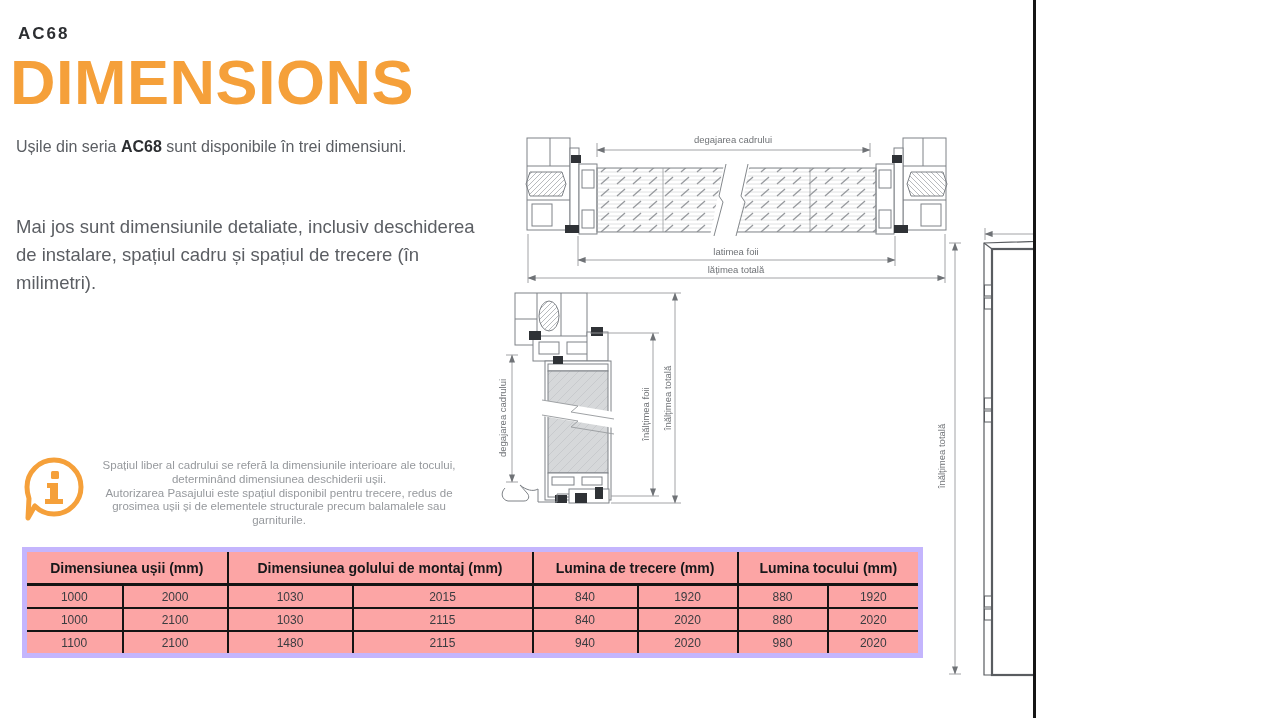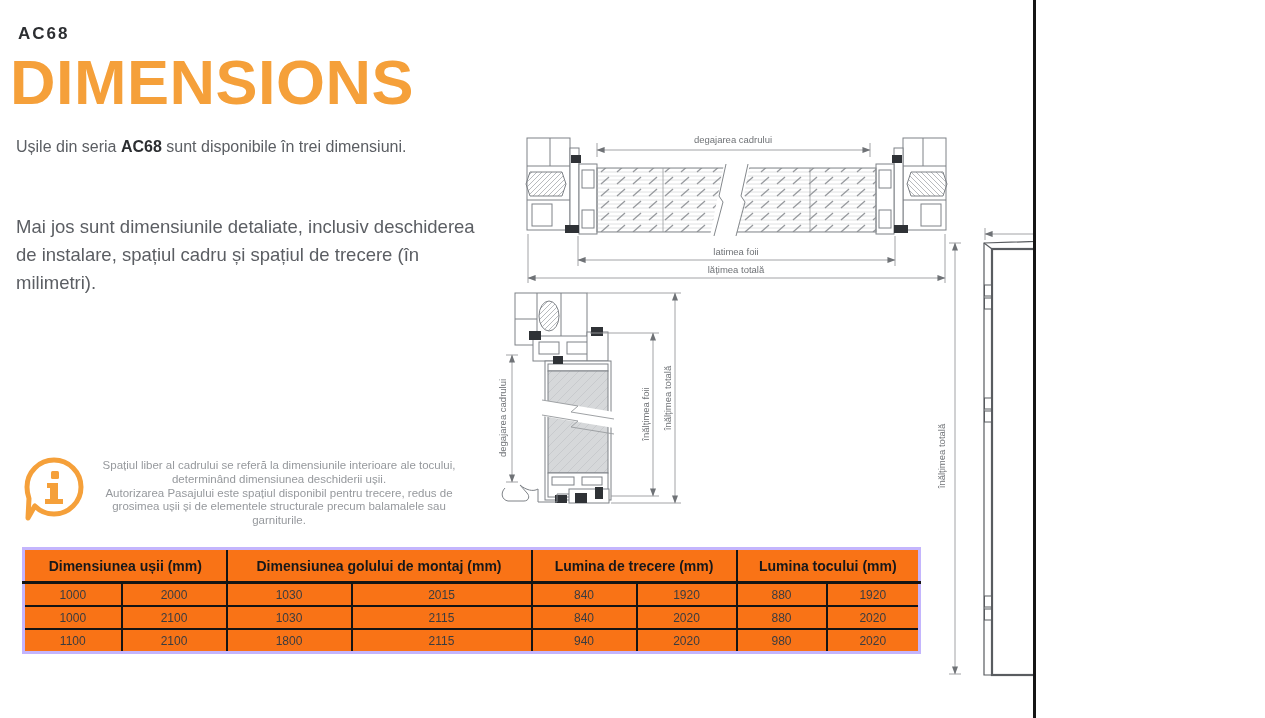--- a/index.html
+++ b/index.html
@@ -14,21 +14,21 @@
   .p1{position:absolute;left:16px;top:133px;width:452px;font-size:16px;color:#5B5E63;line-height:28px;}
   .p1 b{color:#2c2e31;}
   .p2{position:absolute;left:16px;top:213px;width:466px;font-size:18.5px;color:#5B5E63;line-height:28px;}
 
   .note-icon{position:absolute;left:24px;top:457px;}
   .note-text{position:absolute;left:92px;top:459px;width:374px;font-size:11.5px;
              color:#96999D;line-height:13.8px;}
   .note-text div{margin:0;text-align:center;}
 
   .table-wrap{position:absolute;left:22px;top:547px;}
-  table.dim-table{border-collapse:collapse;table-layout:fixed;width:896px;border:3px solid #c4b5fd;background:#f97316;}
+  table.dim-table{border-collapse:collapse;table-layout:fixed;width:896px;border:5px solid #c4b5fd;background:#fca5a5;}
   table.dim-table th, table.dim-table td{border:2px solid #141414;text-align:center;padding:0;}
   table.dim-table thead tr.grp th{height:31px;font-size:14px;font-weight:bold;color:#17181a;border-bottom:3px solid #141414;}
   table.dim-table thead tr.sub th{height:21px;font-size:13.5px;font-weight:bold;color:#17181a;border-bottom:3px solid #141414;}
   table.dim-table tbody td{height:21px;font-size:12px;color:#3a3c40;}
 
   .svg-h{position:absolute;left:518px;top:126px;}
   .svg-v{position:absolute;left:495px;top:284px;}
   .svg-d{position:absolute;left:933px;top:213px;}
   .dimlbl{font-size:9.5px;fill:#6f7276;font-family:"Liberation Sans",sans-serif;}
 </style>
@@ -273,21 +273,21 @@
           <td>1030</td>
           <td>2115</td>
           <td>840</td>
           <td>2020</td>
           <td>880</td>
           <td>2020</td>
         </tr>
         <tr>
           <td>1100</td>
           <td>2100</td>
-          <td>1800</td>
+          <td>1480</td>
           <td>2115</td>
           <td>940</td>
           <td>2020</td>
           <td>980</td>
           <td>2020</td>
         </tr>
       </tbody>
     </table>
   </div>
 

